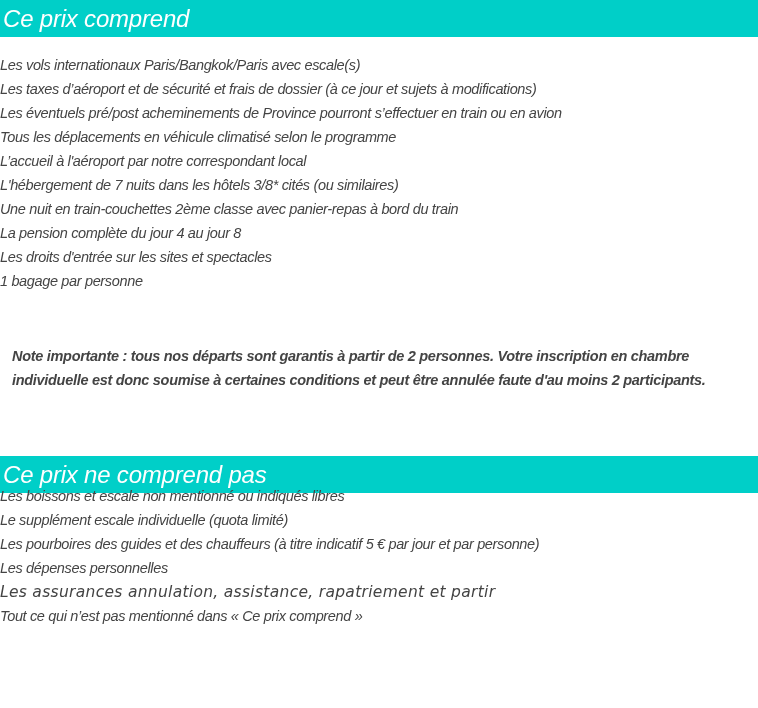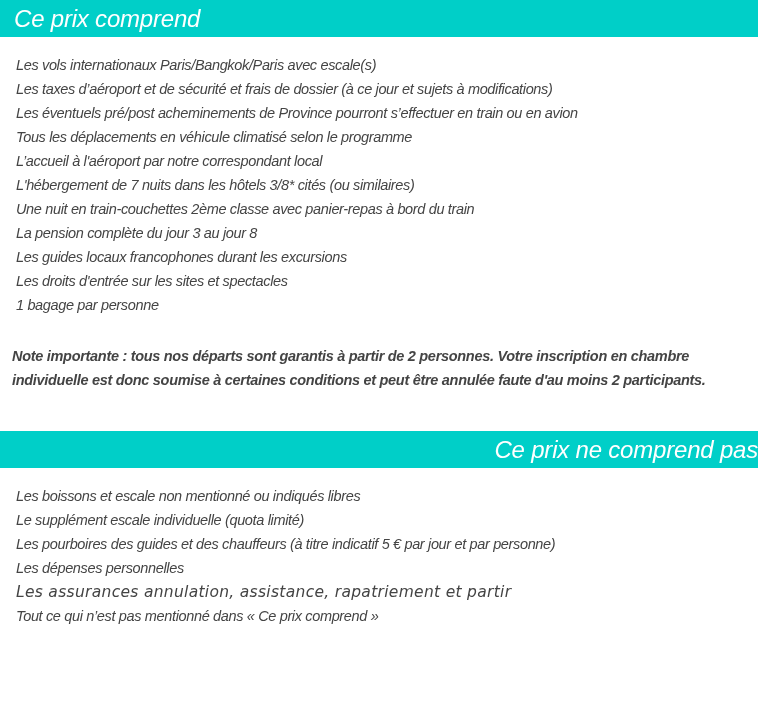--- a/index.html
+++ b/index.html
@@ -1,33 +1,32 @@
 <!DOCTYPE html>
 <html><head>
 <meta charset="utf-8">
 <style>
   html, body { margin: 0; padding: 0; background: #ffffff; }
   body { width: 758px; height: 708px; overflow: hidden; position: relative;
          font-family: "Liberation Sans", sans-serif; color: #444444; }
   .section-header {
     position: absolute; left: 0; width: 758px; height: 37px;
     background: var(--accent, #00cfc8);
-    box-sizing: border-box; padding-left: 14px;
+    box-sizing: border-box; padding-left: 3px;
   }
   .section-header h2 {
     margin: 0; font-style: italic; font-weight: normal;
     font-family: "Liberation Sans", sans-serif;
     color: #ffffff; font-size: 24px; line-height: 37px; letter-spacing: -0.2px;
   }
   .list { position: absolute; left: 0; margin: 0; padding: 0; list-style: none; }
   .list li {
     font-style: italic; font-size: 14.5px; line-height: 24px; height: 24px;
     color: #444444; white-space: nowrap; letter-spacing: -0.35px;
     font-family: "Liberation Sans", sans-serif;
-    margin-left: 16px;
   }
   .list li.alt-font {
     font-family: "DejaVu Sans", sans-serif; font-size: 15.5px; letter-spacing: 0.3px;
   }
   .note {
     position: absolute; left: 0; top: 332px; width: 740px; margin: 12px;
     font-style: italic; font-weight: bold; font-size: 14.5px; line-height: 24px;
     color: #444444; letter-spacing: -0.3px;
   }
 </style>
@@ -39,29 +38,28 @@
 </div>
 
 <ul class="list" style="top:53px;">
   <li>Les vols internationaux Paris/Bangkok/Paris avec escale(s)</li>
   <li>Les taxes d’aéroport et de sécurité et frais de dossier (à ce jour et sujets à modifications)</li>
   <li>Les éventuels pré/post acheminements de Province pourront s’effectuer en train ou en avion</li>
   <li>Tous les déplacements en véhicule climatisé selon le programme</li>
   <li>L’accueil à l'aéroport par notre correspondant local</li>
   <li>L'hébergement de 7 nuits dans les hôtels 3/8* cités (ou similaires)</li>
   <li>Une nuit en train-couchettes 2ème classe avec panier-repas à bord du train</li>
-  <li>La pension complète du jour 3 au jour 8</li>
-  <li>Les guides locaux francophones durant les excursions</li>
+  <li>La pension complète du jour 4 au jour 8</li>
   <li>Les droits d'entrée sur les sites et spectacles</li>
   <li>1 bagage par personne</li>
 </ul>
 
 <p class="note">Note importante : tous nos départs sont garantis à partir de 2 personnes. Votre inscription en chambre individuelle est donc soumise à certaines conditions et peut être annulée faute d'au moins 2 participants.</p>
 
-<div class="section-header" style="top:431px;text-align:right;">
+<div class="section-header" style="top:456px;">
   <h2>Ce prix ne comprend pas</h2>
 </div>
 
 <ul class="list" style="top:484px;">
   <li>Les boissons et escale non mentionné ou indiqués libres</li>
   <li>Le supplément escale individuelle (quota limité)</li>
   <li>Les pourboires des guides et des chauffeurs (à titre indicatif 5 € par jour et par personne)</li>
   <li>Les dépenses personnelles</li>
   <li class="alt-font">Les assurances annulation, assistance, rapatriement et partir</li>
   <li>Tout ce qui n’est pas mentionné dans « Ce prix comprend »</li>

